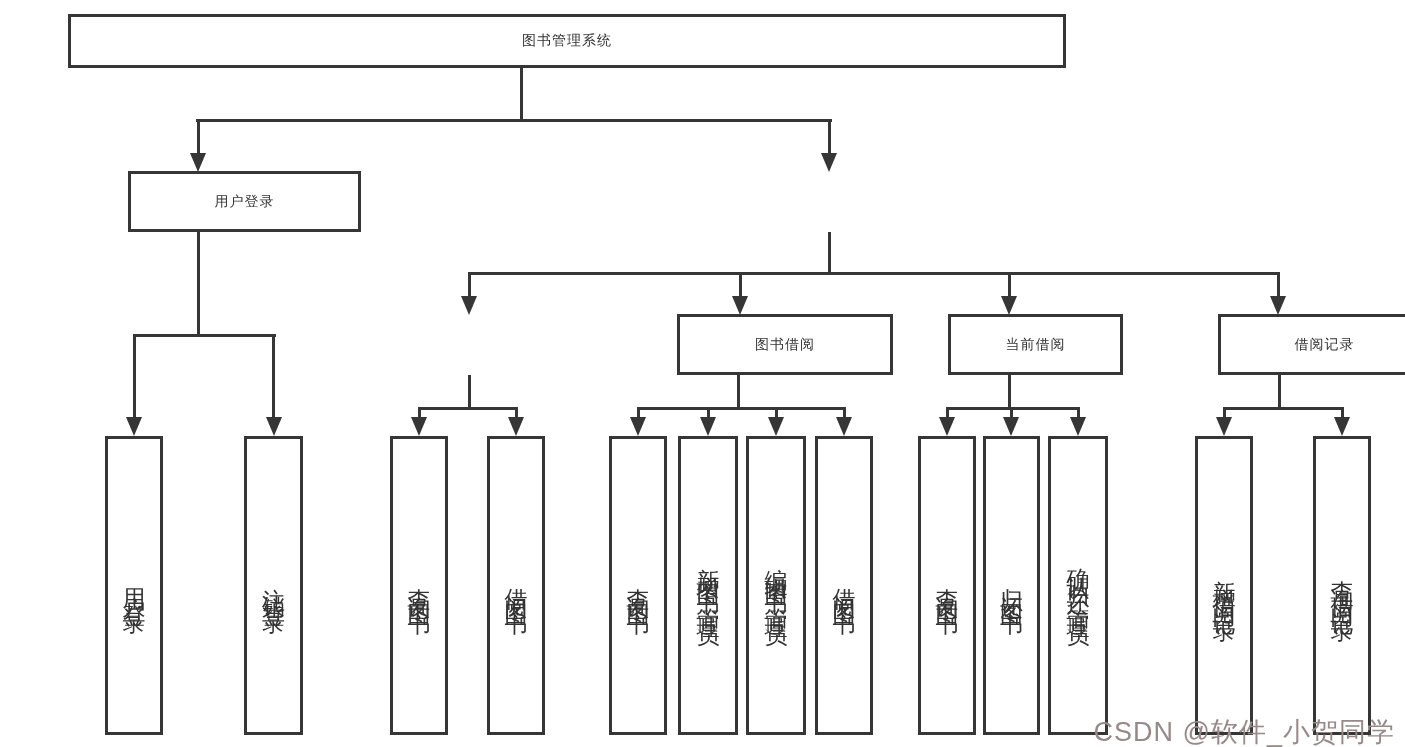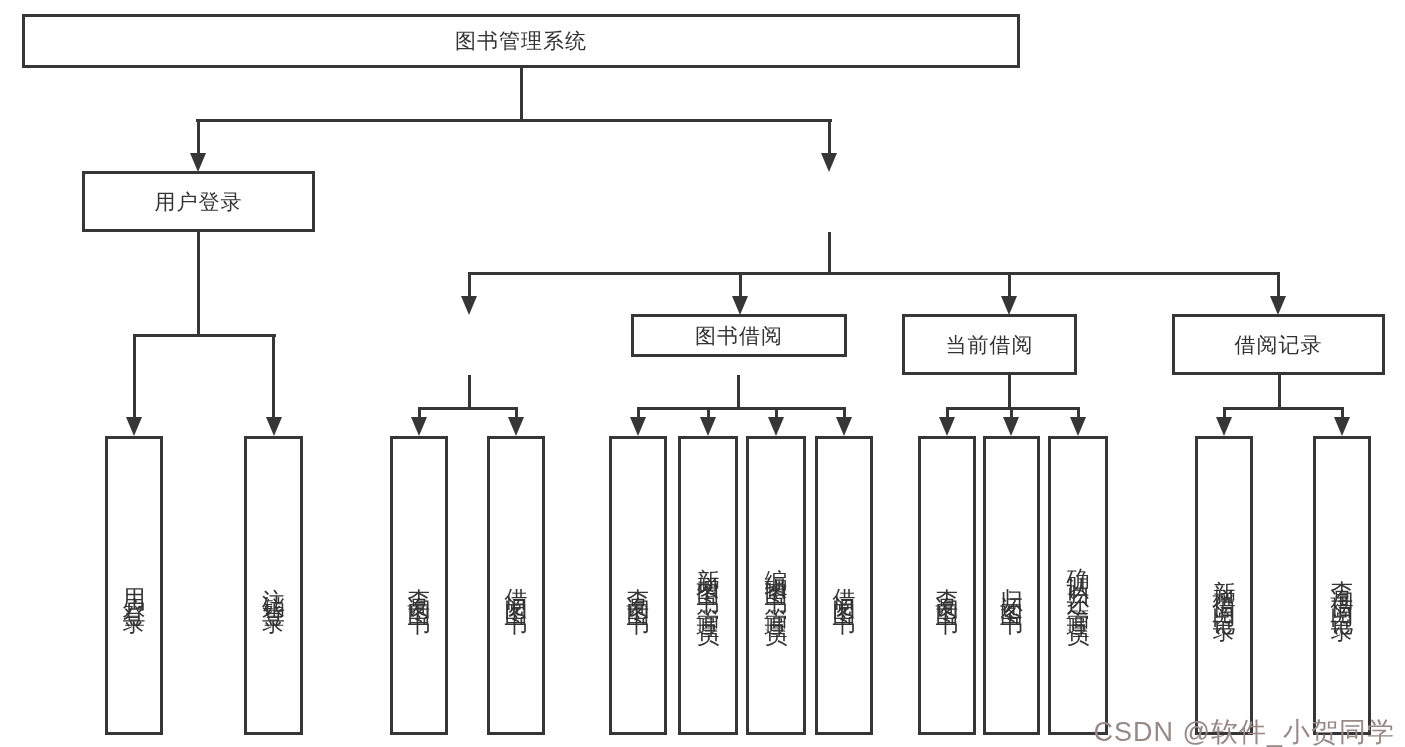--- a/index.html
+++ b/index.html
@@ -8,21 +8,21 @@
     background:#ffffff; overflow:hidden;
     font-family:"Liberation Sans","DejaVu Sans",sans-serif;
     color:#333333;
   }
   .box {
     position:absolute; box-sizing:border-box;
     border:3px solid #363636; background:#ffffff;
     display:flex; align-items:center; justify-content:center;
     text-align:center;
   }
-  .box.h { font-size:21px; letter-spacing:1px; }
+  .box.h { font-size:14px; letter-spacing:1px;margin-left:46px; }
   .box.v {
     writing-mode:vertical-rl; text-orientation:mixed;
     font-size:23px; letter-spacing:8px; line-height:1;
   }
   .vl { position:absolute; width:3px; background:#363636; }
   .hl { position:absolute; height:3px; background:#363636; }
   .ah {
     position:absolute; width:0; height:0;
     border-left:8px solid transparent; border-right:8px solid transparent;
     border-top:19px solid #363636;
@@ -94,21 +94,21 @@
   <div class="hl" style="left:1223px;top:407px;width:121px"></div>
   <div class="vl" style="left:1223px;top:407px;height:12px"></div>
   <div class="vl" style="left:1341px;top:407px;height:12px"></div>
   <div class="ah" style="left:1216px;top:417px"></div>
   <div class="ah" style="left:1334px;top:417px"></div>
 
   <div class="box h" style="left:22px;top:14px;width:998px;height:54px">图书管理系统</div>
 
   <div class="box h" style="left:82px;top:171px;width:233px;height:61px">用户登录</div>
 
-  <div class="box h" style="left:631px;top:314px;width:216px;height:43px">图书借阅</div>
+  <div class="box h" style="left:631px;top:314px;width:216px;height:61px">图书借阅</div>
   <div class="box h" style="left:902px;top:314px;width:175px;height:61px">当前借阅</div>
   <div class="box h" style="left:1172px;top:314px;width:213px;height:61px">借阅记录</div>
 
   <div class="box v" style="left:105px;top:436px;width:58px;height:299px">用户登录</div>
   <div class="box v" style="left:244px;top:436px;width:59px;height:299px">注销登录</div>
 
   <div class="box v" style="left:390px;top:436px;width:58px;height:299px">查询图书</div>
   <div class="box v" style="left:487px;top:436px;width:58px;height:299px">借阅图书</div>
 
   <div class="box v" style="left:609px;top:436px;width:58px;height:299px">查询图书</div>

